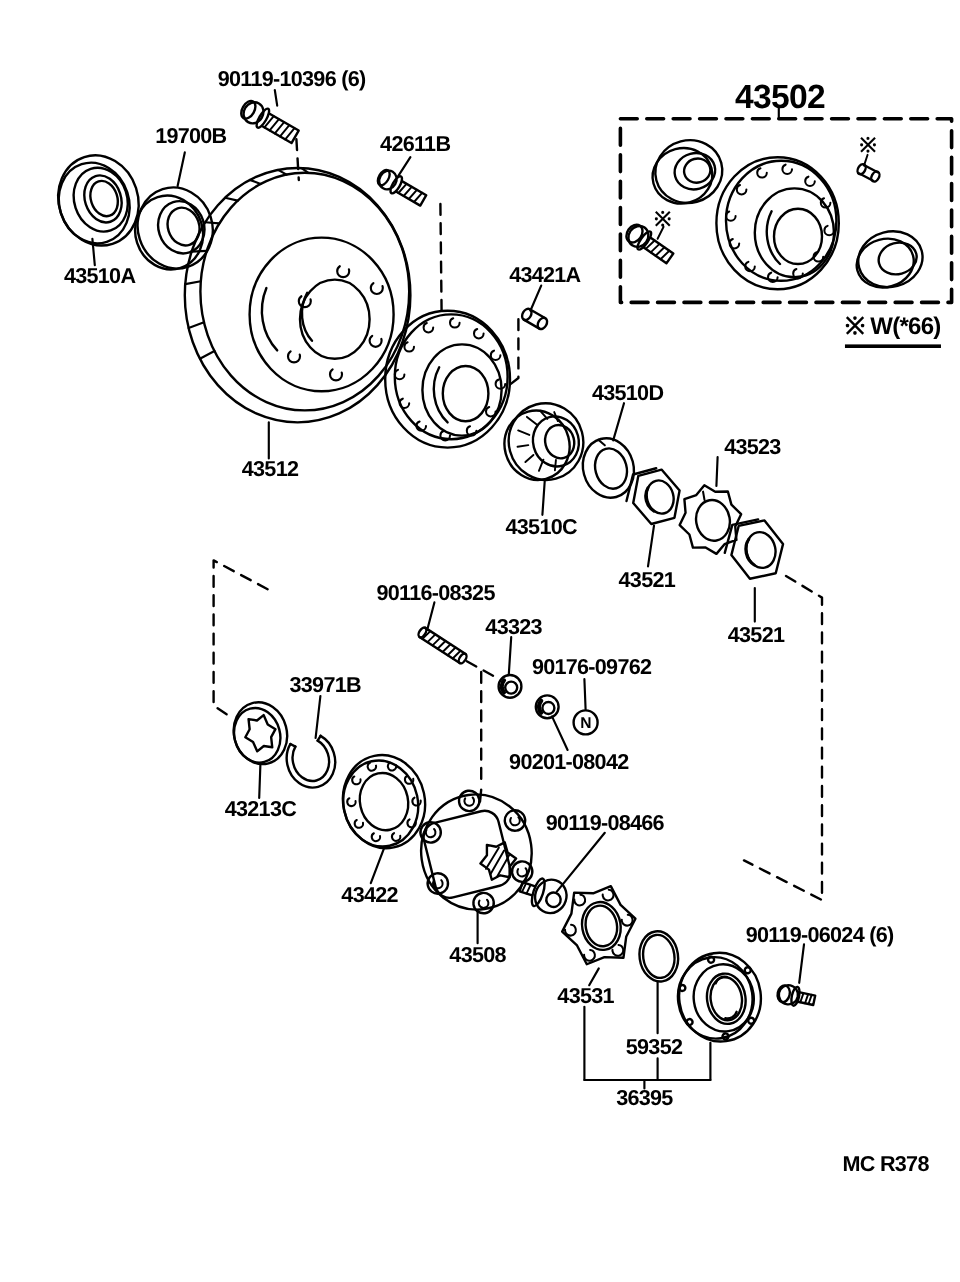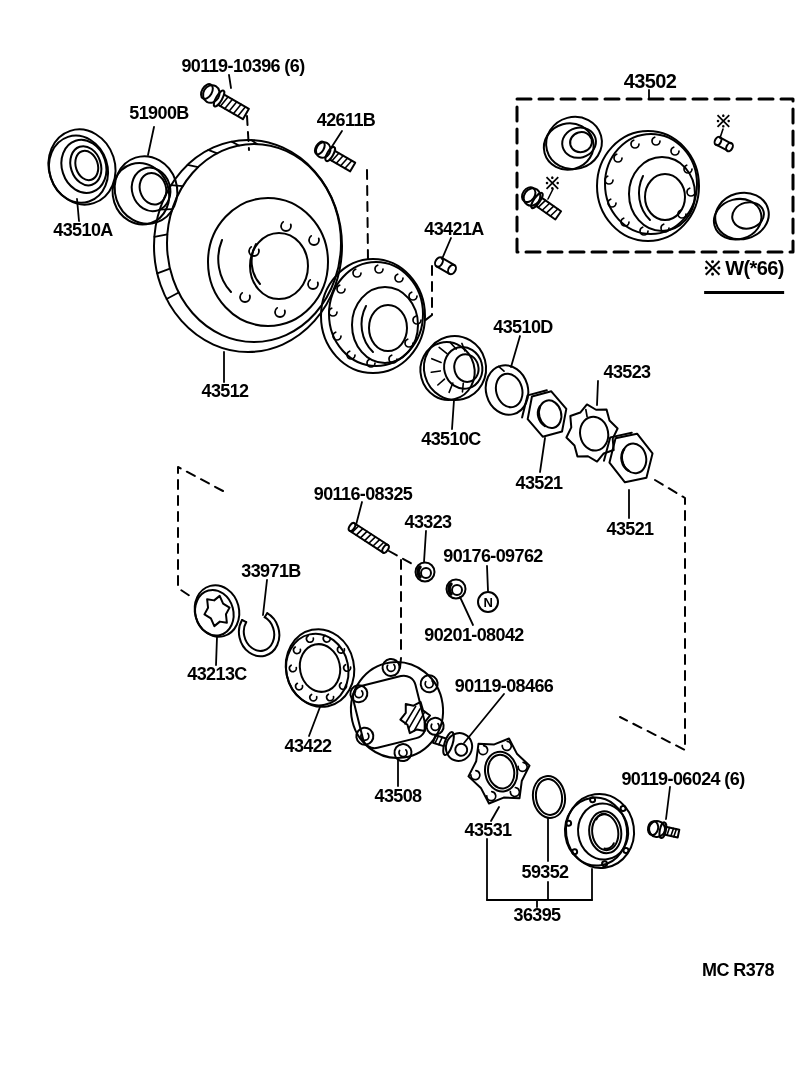--- a/index.html
+++ b/index.html
@@ -1,22 +1,22 @@
 <!DOCTYPE html>
 <html><head>
 <meta charset="utf-8">
 <style>
   html,body{margin:0;padding:0;background:#fff;}
   #stage{position:relative;width:800px;height:1068px;background:#fff;overflow:hidden;
          font-family:"Liberation Sans", sans-serif;margin-left:35px;}
   #lineart{position:absolute;left:0;top:0;}
   .lbl{position:absolute;transform:translate(-50%,-50%);white-space:nowrap;
        font-weight:700;font-size:18px;letter-spacing:-0.6px;color:#000;line-height:1;}
-  .lbl.big{font-size:20px;}
-  .lbl.note{font-size:20px;border-bottom:3px solid #000;padding-bottom:13px;}
+  .lbl.big{font-size:28px;}
+  .lbl.note{font-size:20px;border-bottom:3px solid #000;padding-bottom:5px;}
   .lbl.marker{font-size:17px;}
   .lbl.nmark{font-size:13px;}
 </style>
 </head>
 <body>
 
 <div id="stage">
 
 <svg id="lineart" width="800" height="1068" viewBox="0 0 800 1068">
 <g stroke="#000" stroke-width="2" fill="none" stroke-linecap="round" stroke-linejoin="round">
@@ -358,21 +358,21 @@
     <path d="M452,839 L452,900"></path>
     <path d="M513,818 L513,861 M513,882 L513,900"></path>
     <path d="M557,869 L557,900"></path>
     <path d="M452,900 L557,900"></path>
     <path d="M502,900 L502,907"></path>
   </g>
 </g>
 </svg>
 
 <div class="lbl" style="left:208px;top:66px">90119-10396 (6)</div>
-<div class="lbl" style="left:124px;top:113px">51900B</div>
+<div class="lbl" style="left:124px;top:113px">19700B</div>
 <div class="lbl" style="left:311px;top:120px">42611B</div>
 <div class="lbl big" style="left:615px;top:81px">43502</div>
 <div class="lbl" style="left:48px;top:230px">43510A</div>
 <div class="lbl" style="left:419px;top:229px">43421A</div>
 <div class="lbl note" style="left:709px;top:276px">※ W(*66)</div>
 <div class="lbl" style="left:190px;top:391px">43512</div>
 <div class="lbl" style="left:488px;top:327px">43510D</div>
 <div class="lbl" style="left:416px;top:439px">43510C</div>
 <div class="lbl" style="left:592px;top:372px">43523</div>
 <div class="lbl" style="left:504px;top:483px">43521</div>

